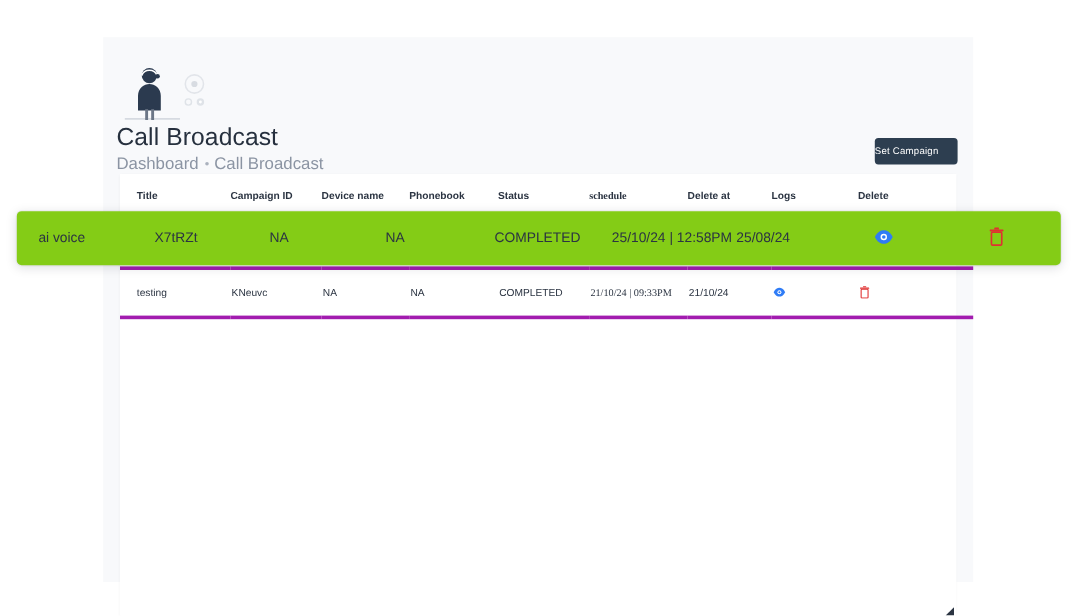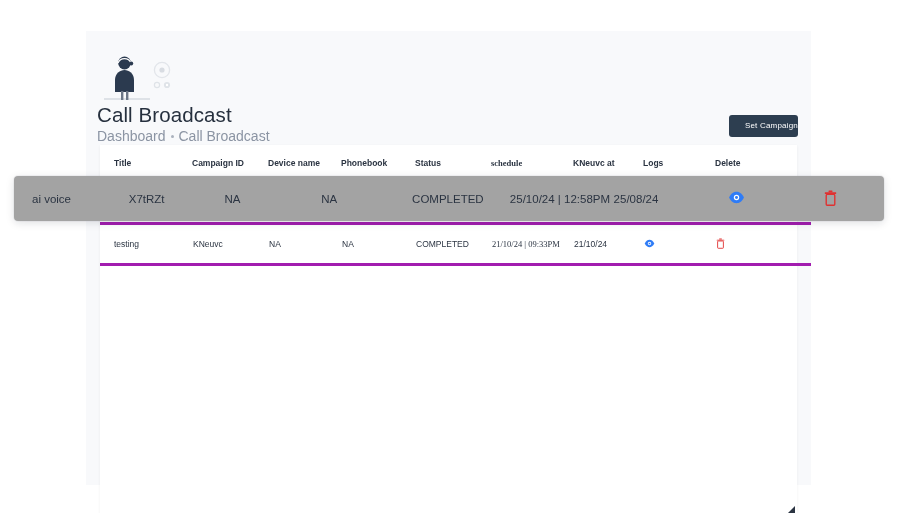--- a/index.html
+++ b/index.html
@@ -81,21 +81,21 @@
     background: #2d3e50;
     color: #ffffff;
     border: none;
     border-radius: 3px;
     font-family: "Liberation Sans", sans-serif;
     font-size: 8px;
     letter-spacing: 0.2px;
     cursor: pointer;
     padding: 0;
     line-height: 22px;
-    text-align: right;
+    text-align: left;
   }
 
   
   #table-card {
     position: absolute;
     left: 14px;
     top: 114px;
     width: 697px;
     height: 370px;
     background: #ffffff;
@@ -169,21 +169,21 @@
     align-items: center;
   }
 
   
   #highlight-row {
     position: absolute;
     left: 14px;
     top: 176px;
     width: 870px;
     height: 45px;
-    background: #a3a3a3;
+    background: #84cc16;
     border-radius: 4px;
     box-shadow: 0 2px 9px rgba(16, 24, 40, 0.13),
                 0 0 0 1px rgba(16, 24, 40, 0.04);
     display: flex;
     align-items: center;
     font-size: 11.5px;
     color: #2b3442;
     z-index: 10;
   }
   #highlight-row .hl-cell {
@@ -246,21 +246,21 @@
 
     <table id="data-table">
       <thead>
         <tr>
           <th class="col-title">Title</th>
           <th class="col-campaign">Campaign ID</th>
           <th class="col-device">Device name</th>
           <th class="col-phonebook">Phonebook</th>
           <th class="col-status">Status</th>
           <th class="col-schedule">schedule</th>
-          <th class="col-created">KNeuvc at</th>
+          <th class="col-created">Delete at</th>
           <th class="col-logs">Logs</th>
           <th class="col-delete">Delete</th>
         </tr>
       </thead>
       <tbody>
         <tr style="visibility:hidden;">
           <td class="col-title">ai voice</td>
           <td class="col-campaign">X7tRZt</td>
           <td class="col-device">NA</td>
           <td class="col-phonebook">NA</td>

